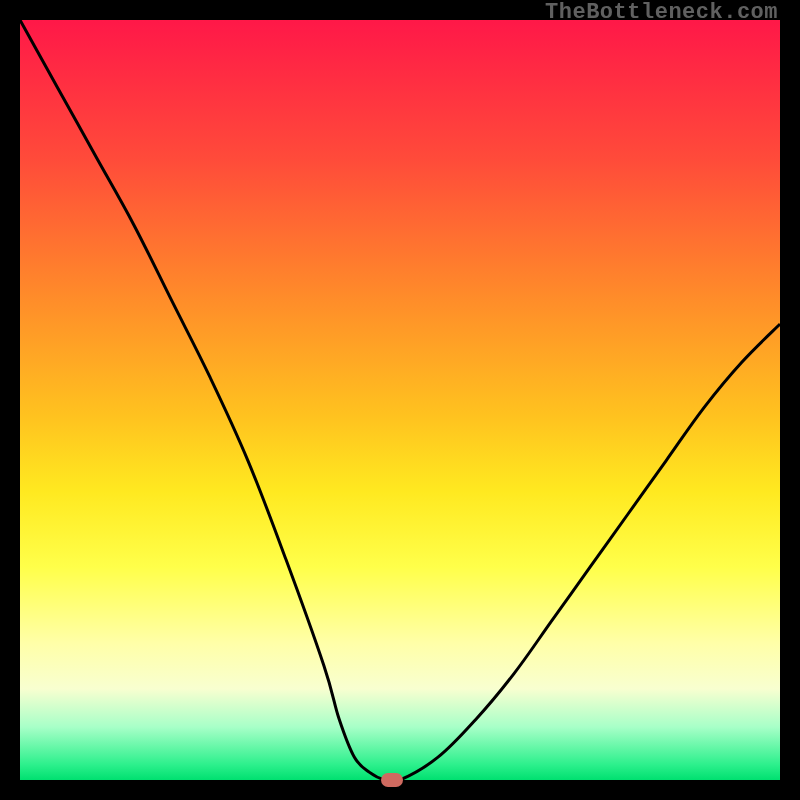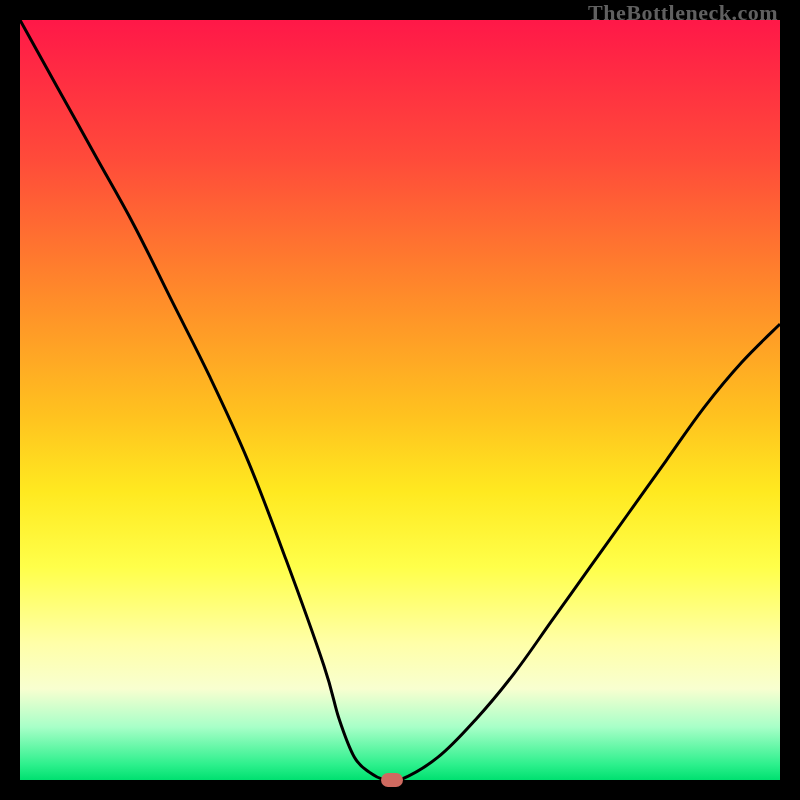--- a/index.html
+++ b/index.html
@@ -26,21 +26,21 @@
       #ffffa8 82%,
       #f8ffd0 88%,
       #a8ffc8 93%,
       #2cf08c 98%,
       #00e070 100%);
   }
   .watermark {
     position: absolute;
     top: 0px;
     right: 22px;
-    font-family: Liberation Serif, serif;
+    font-family: Liberation Mono, monospace;
     font-size: 22px;
     font-weight: bold;
     color: #606060;
     letter-spacing: 0.5px;
   }
   .curve-svg {
     position: absolute;
     left: 20px;
     top: 20px;
     width: 760px;

